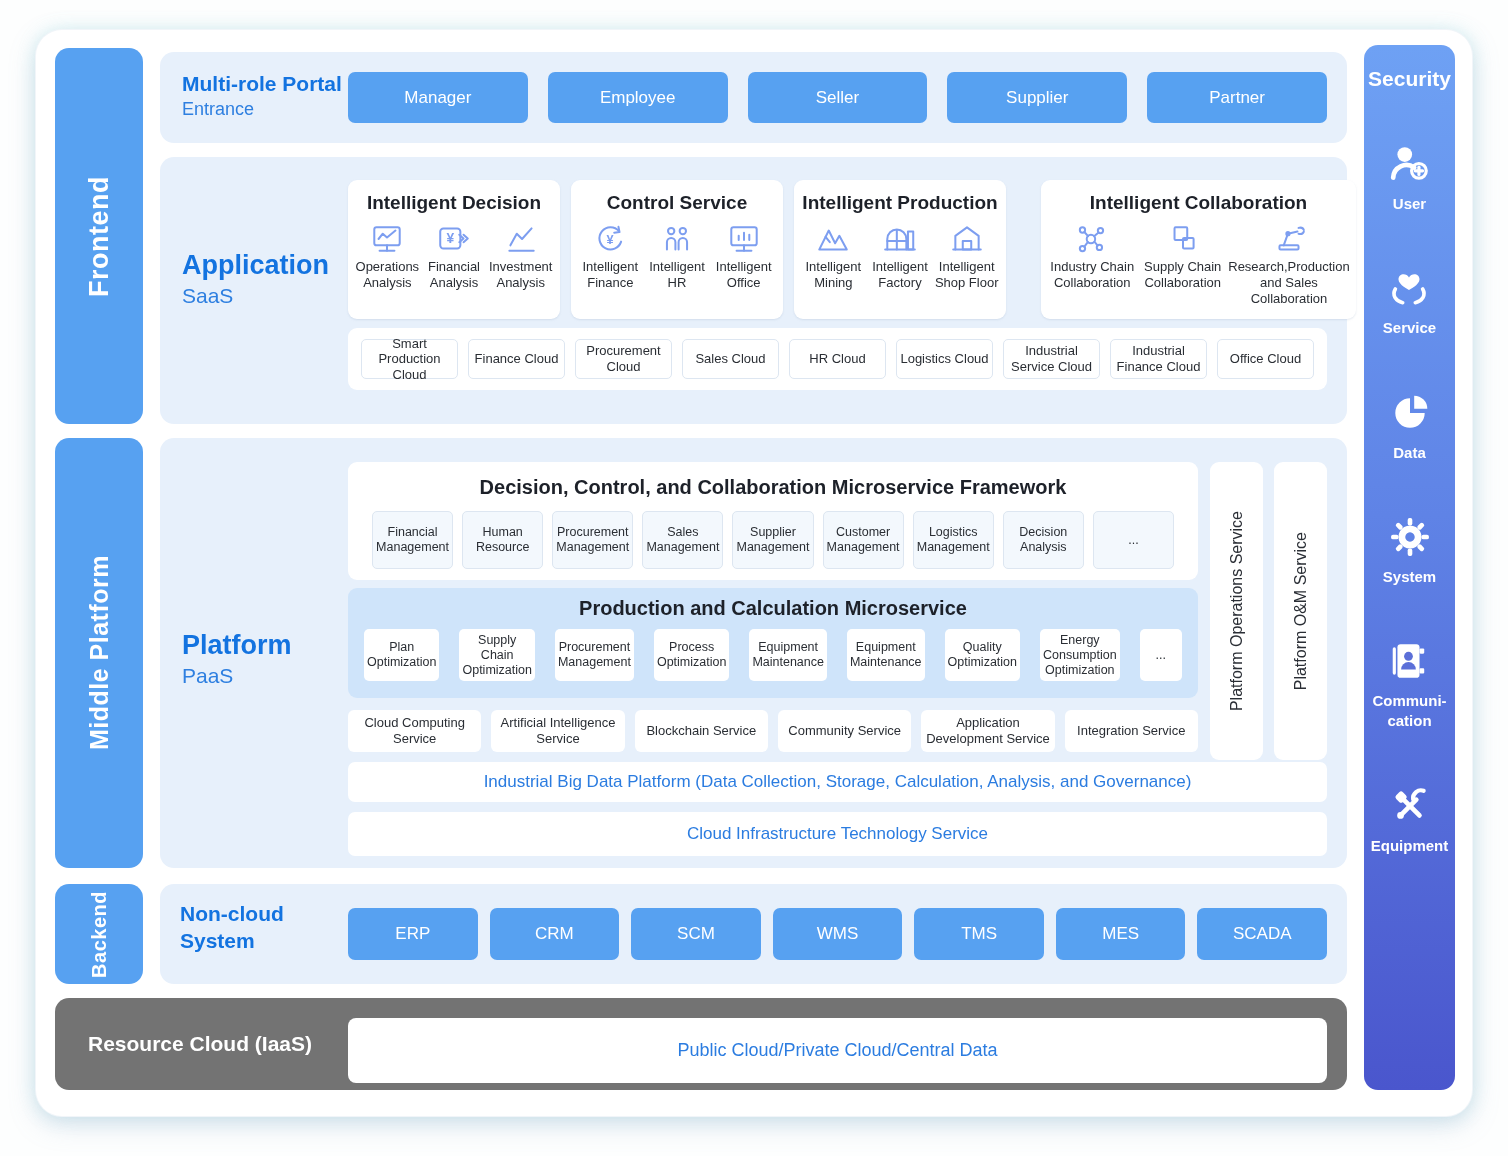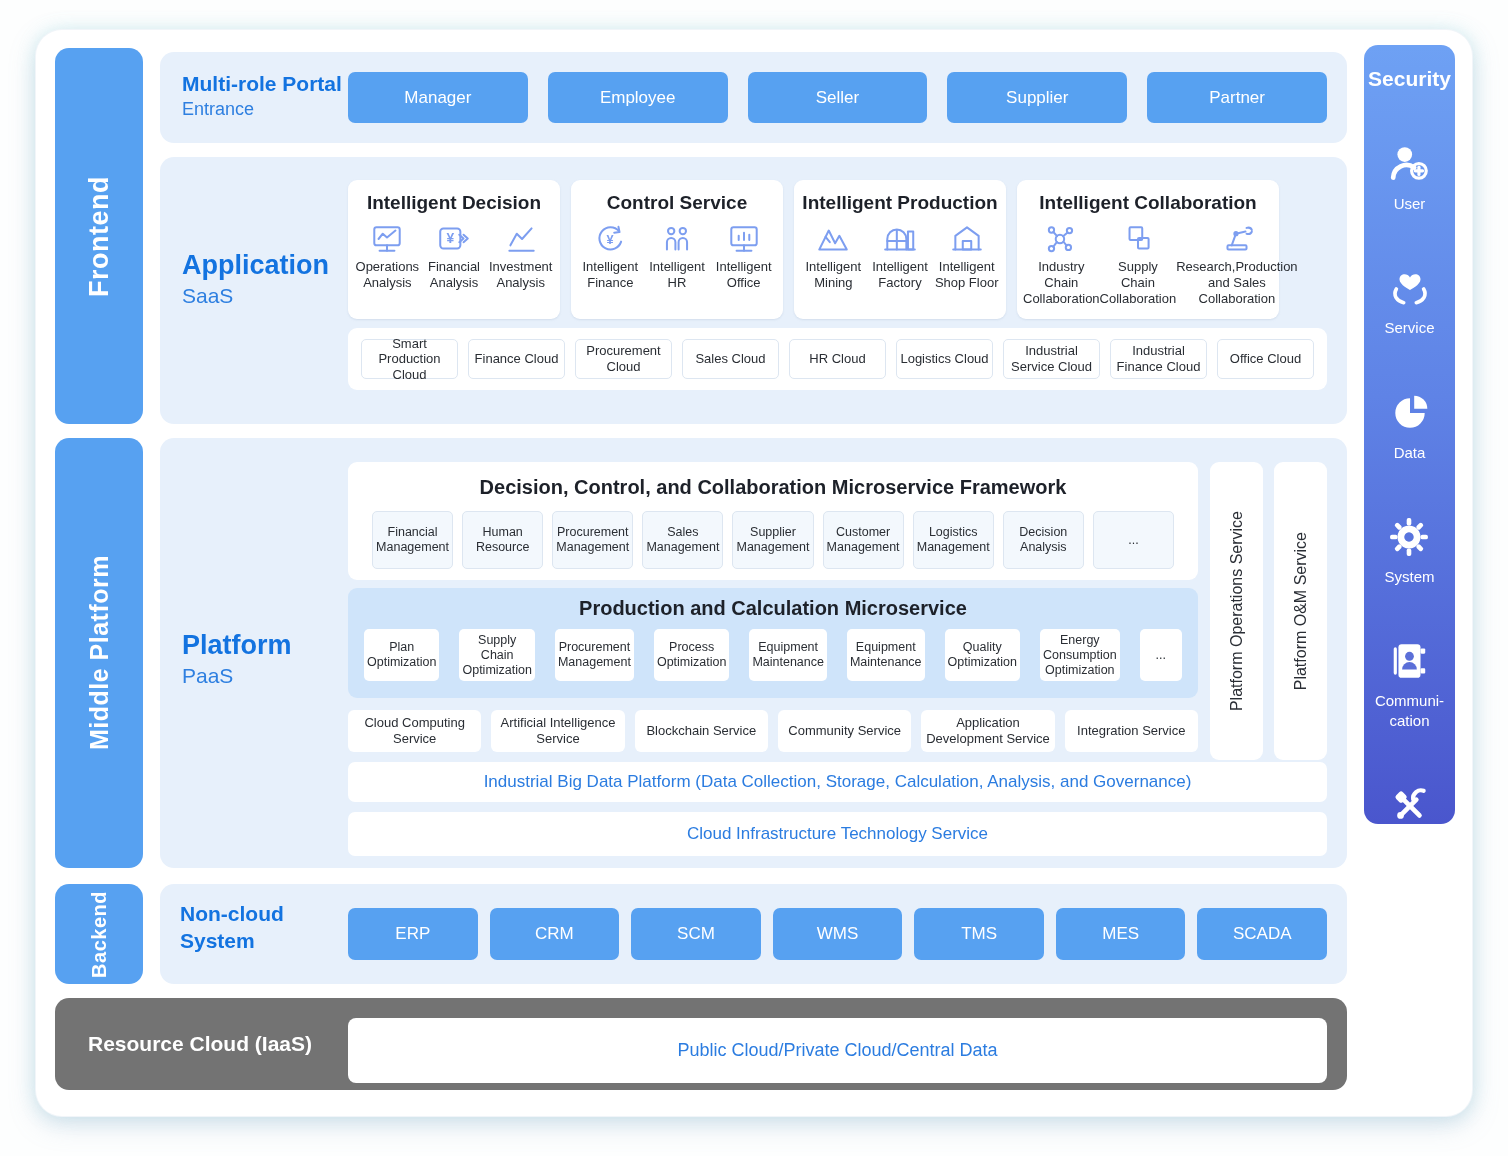--- a/index.html
+++ b/index.html
@@ -36,21 +36,21 @@
   .portal-btns .btn { flex:1; }
 
   
   .app-cards { position:absolute; left:188px; top:23px; height:139px; display:flex; gap:11px; }
   .app-card { background:#fff; border-radius:9px; box-shadow:0 1px 2px rgba(150,170,200,.25); padding:12px 6px 8px; }
   .app-card .ttl { text-align:center; font-weight:bold; font-size:19px; color:#1d2129; }
   .app-items { display:flex; margin-top:9px; }
   .app-item { flex:1; display:flex; flex-direction:column; align-items:center; }
   .app-item svg { width:36px; height:32px; }
   .app-item .lbl { margin-top:4px; font-size:13px; line-height:1.22; color:#2a2e34; text-align:center; }
-  .w212{ width:212px; } .w313{ width:262px; }
+  .w212{ width:212px; } .w313{ width:315px;margin-left:24px; }
 
   .cloud-wrap { position:absolute; left:188px; top:171px; width:979px; height:62px; background:#fff; border-radius:9px;
                 display:flex; gap:10px; padding:11px 13px; }
   .chip { border:1px solid #dde6f1; background:#fff; border-radius:5px; flex:1; display:flex; align-items:center;
           justify-content:center; text-align:center; font-size:13px; line-height:1.2; color:#2a2e34; padding:2px 3px; }
 
   
   .fw-card { position:absolute; left:188px; top:24px; width:850px; height:118px; background:#fff; border-radius:9px; }
   .fw-card .ttl { text-align:center; font-weight:bold; font-size:20px; color:#1d2129; margin-top:14px; }
   .fw-chips { display:flex; gap:9px; margin:12px 24px 0; height:58px; }
@@ -76,28 +76,28 @@
                    font-size:21px; line-height:1.3; }
 
   .resource-bar { position:absolute; left:19px; top:968px; width:1292px; height:92px; background:#737373;
                   border-radius:14px; }
   .resource-title { position:absolute; left:33px; top:0; height:92px; display:flex; align-items:center;
                     color:#fff; font-weight:bold; font-size:21px; }
   .resource-box { position:absolute; left:293px; top:20px; width:979px; height:65px; background:#fff; border-radius:8px;
                   display:flex; align-items:center; justify-content:center; color:#2b7ce0; font-size:18px; }
 
   
-  .security { position:absolute; left:1328px; top:15px; width:91px; height:779px; border-radius:14px;
+  .security { position:absolute; left:1328px; top:15px; width:91px; height:1045px; border-radius:14px;
               background:linear-gradient(180deg,#6ea1f4 0%, #5f83e6 45%, #4a56cd 100%);
               display:flex; flex-direction:column; align-items:center; padding-top:22px; }
   .security .ttl { color:#fff; font-weight:bold; font-size:21px; }
   .sec-list { margin-top:52px; display:flex; flex-direction:column; gap:53px; align-items:center; }
   .sec-item { display:flex; flex-direction:column; align-items:center; gap:9px; }
   .sec-item svg { width:42px; height:42px; }
-  .sec-item .lbl { color:#fff; font-weight:normal; font-size:15px; text-align:center; white-space:pre-line; line-height:1.35; }
+  .sec-item .lbl { color:#fff; font-weight:bold; font-size:15px; text-align:center; white-space:pre-line; line-height:1.35; }
 
   .oicon { stroke:#7d9ef0; fill:none; stroke-width:1.9; stroke-linecap:round; stroke-linejoin:round; }
   .oicon text { stroke:none; fill:#7d9ef0; font-family:"Liberation Sans",sans-serif; font-weight:bold; }
 </style>
 </head>
 <body>
 
 <div class="page">
  <div class="board">
 

